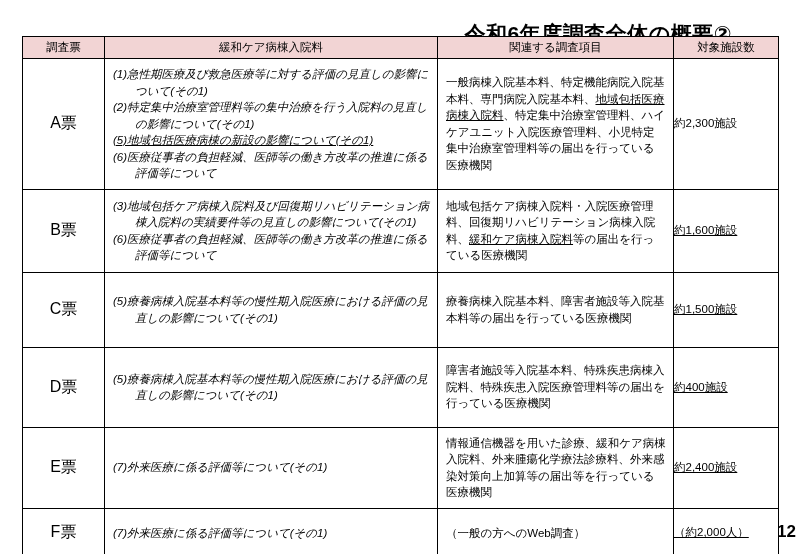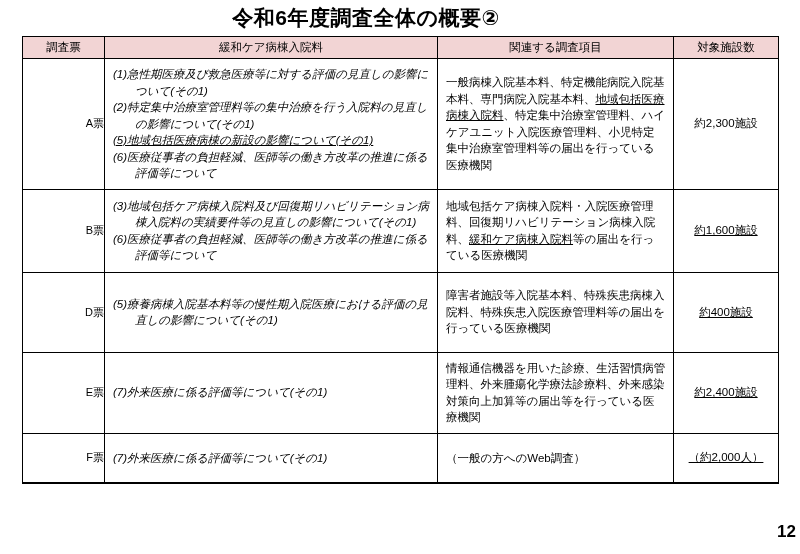--- a/index.html
+++ b/index.html
@@ -11,24 +11,24 @@
     width: 800px;
     height: 554px;
     position: relative;
     font-family: "Liberation Sans", "DejaVu Sans", sans-serif;
     color: #000000;
     overflow: hidden;
   }
 
   .page-title {
     position: absolute;
-    top: 4px;
+    top: 20px;
     left: 0;
     width: 732px;
-    text-align: center;
+    text-align: right;
     font-size: 21px;
     font-weight: bold;
     letter-spacing: 0.5px;
     line-height: 28px;
   }
 
   .survey-table {
     position: absolute;
     left: 22px;
     top: 36px;
@@ -57,31 +57,30 @@
     height: 21px;
     line-height: 21px;
     border-top: 2px solid #000000;
   }
 
   tbody td {
     font-size: 11.5px;
   }
 
   td.cell-code {
-    text-align: right;
-    font-size: 11px;
+    text-align: center;
+    font-size: 16px;
   }
   td.cell-items,
   td.cell-fac {
     padding: 7px 7px 7px 8px;
     vertical-align: middle;
     line-height: 16.5px;
   }
   td.cell-count {
-    text-align: center;
     font-size: 11.5px;
   }
 
   
   .item-list {
     margin: 0;
     padding: 0;
     list-style: none;
     font-style: italic;
   }
@@ -149,38 +148,48 @@
         <td class="cell-code">B票</td>
         <td class="cell-items">
           <ul class="item-list">
             <li>(3)地域包括ケア病棟入院料及び回復期リハビリテーション病棟入院料の実績要件等の見直しの影響について(その1)</li>
             <li>(6)医療従事者の負担軽減、医師等の働き方改革の推進に係る評価等について</li>
           </ul>
         </td>
         <td class="cell-fac"><span>地域包括ケア病棟入院料・入院医療管理料、回復期リハビリテーション病棟入院料、</span><span class="u">緩和ケア病棟入院料</span><span>等の届出を行っている医療機関</span></td>
         <td class="cell-count"><span class="u">約1,600施設</span></td>
       </tr>
+      <tr class="row-c">
+        <td class="cell-code">C票</td>
+        <td class="cell-items">
+          <ul class="item-list">
+            <li>(5)療養病棟入院基本料等の慢性期入院医療における評価の見直しの影響について(その1)</li>
+          </ul>
+        </td>
+        <td class="cell-fac"><span>療養病棟入院基本料、障害者施設等入院基本料等の届出を行っている医療機関</span></td>
+        <td class="cell-count"><span class="u">約1,500施設</span></td>
+      </tr>
       <tr class="row-d">
         <td class="cell-code">D票</td>
         <td class="cell-items">
           <ul class="item-list">
             <li>(5)療養病棟入院基本料等の慢性期入院医療における評価の見直しの影響について(その1)</li>
           </ul>
         </td>
         <td class="cell-fac"><span>障害者施設等入院基本料、特殊疾患病棟入院料、特殊疾患入院医療管理料等の届出を行っている医療機関</span></td>
         <td class="cell-count"><span class="u">約400施設</span></td>
       </tr>
       <tr class="row-e">
         <td class="cell-code">E票</td>
         <td class="cell-items">
           <ul class="item-list">
             <li>(7)外来医療に係る評価等について(その1)</li>
           </ul>
         </td>
-        <td class="cell-fac"><span>情報通信機器を用いた診療、生活習慣病管理料、外来腫瘍化学療法診療料、外来感染対策向上加算等の届出等を行っている医療機関</span></td>
+        <td class="cell-fac"><span>情報通信機器を用いた診療、緩和ケア病棟入院料、外来腫瘍化学療法診療料、外来感染対策向上加算等の届出等を行っている医療機関</span></td>
         <td class="cell-count"><span class="u">約2,400施設</span></td>
       </tr>
       <tr class="row-f">
         <td class="cell-code">F票</td>
         <td class="cell-items">
           <ul class="item-list">
             <li>(7)外来医療に係る評価等について(その1)</li>
           </ul>
         </td>
         <td class="cell-fac"><span>（一般の方へのWeb調査）</span></td>

